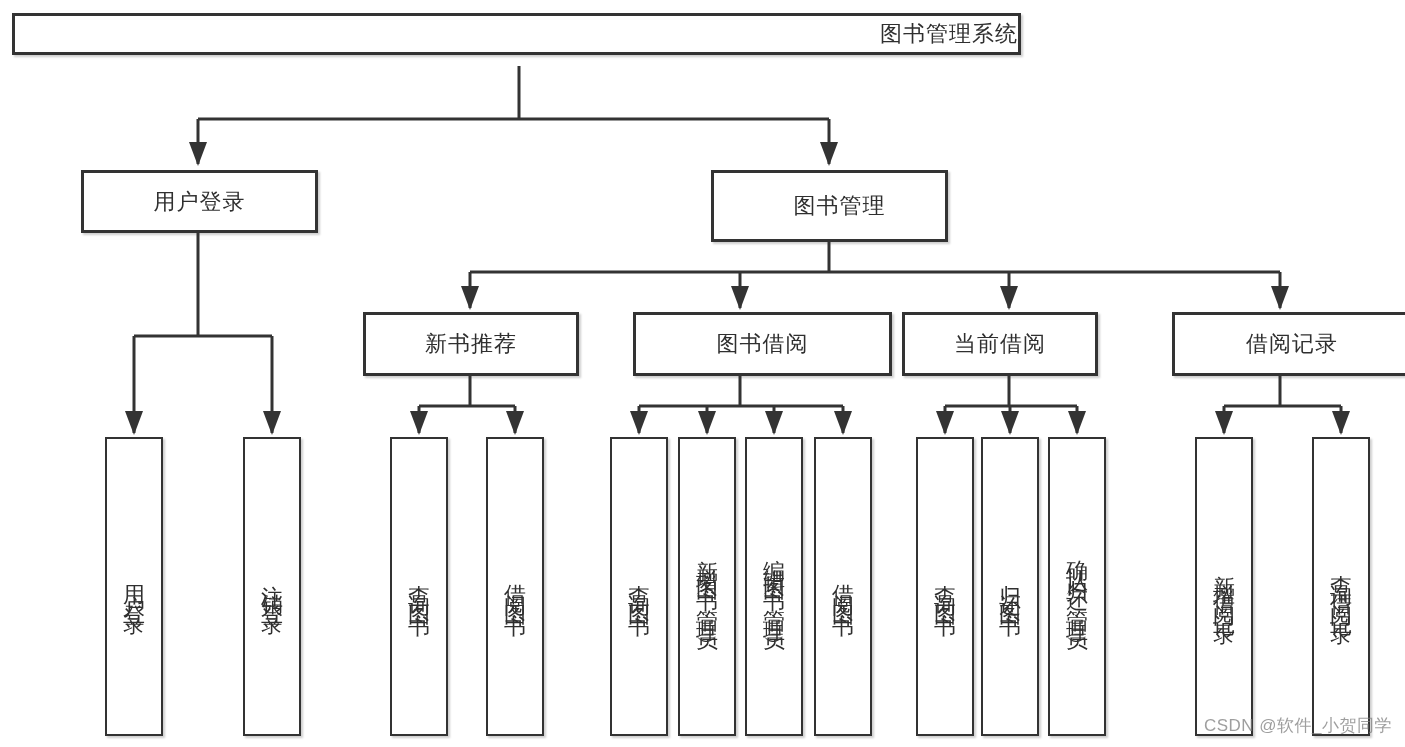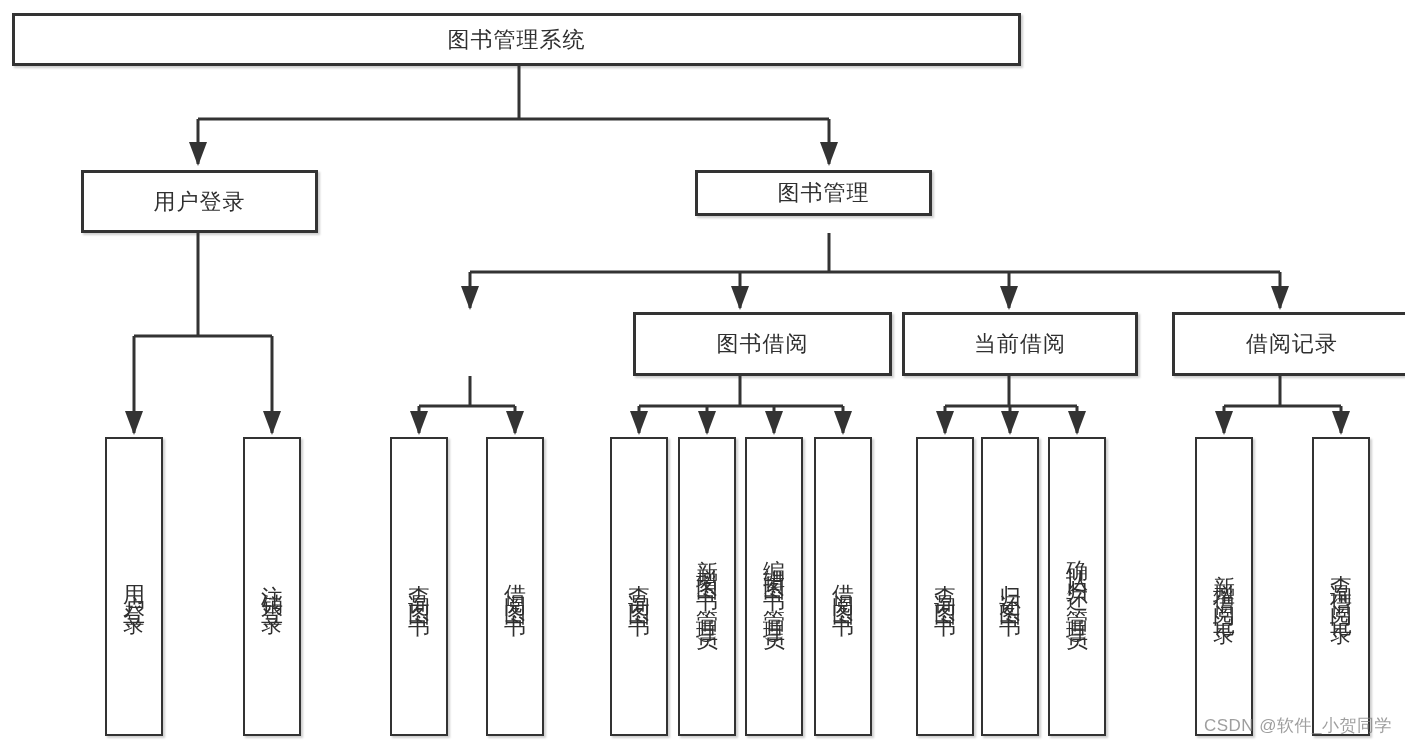--- a/index.html
+++ b/index.html
@@ -34,28 +34,28 @@
     white-space: nowrap;
   }
   .vnode .lbl {
     writing-mode: vertical-rl;
     font-size: 22px;
     letter-spacing: 10px;
     line-height: 1;
     white-space: nowrap;
   }
   
-  .n-root   { left: 12px;   top: 13px;  width: 1009px; height: 53px; border-width: 3px; }
+  .n-root   { left: 12px;   top: 13px;  width: 1009px; height: 42px; border-width: 3px; justify-content: flex-end; }
   
   .n-userlogin { left: 81px;  top: 170px; width: 237px; height: 63px; border-width: 3px; }
-  .n-bookmgmt  { left: 695px; top: 170px; width: 237px; height: 46px; border-width: 3px; padding-left: 20px; }
+  .n-bookmgmt  { left: 711px; top: 170px; width: 237px; height: 72px; border-width: 3px; padding-left: 20px; }
   
   .n-newrec  { left: 363px;  top: 312px; width: 216px; height: 64px; border-width: 3px; }
   .n-borrow  { left: 633px;  top: 312px; width: 259px; height: 64px; border-width: 3px; }
-  .n-current { left: 902px;  top: 312px; width: 236px; height: 64px; border-width: 3px; }
+  .n-current { left: 902px;  top: 312px; width: 196px; height: 64px; border-width: 3px; }
   .n-records { left: 1172px; top: 312px; width: 240px; height: 64px; border-width: 3px; }
   
   .leaf { top: 437px; width: 58px; height: 299px; }
   .n-a1 { left: 105px; }
   .n-a2 { left: 243px; }
   .n-b1 { left: 390px; }
   .n-b2 { left: 486px; }
   .n-c1 { left: 610px; }
   .n-c2 { left: 678px; }
   .n-c3 { left: 745px; }
@@ -120,20 +120,23 @@
     <span class="lbl">图书管理系统</span>
   </div>
 
   <div class="node hnode n-userlogin">
     <span class="lbl">用户登录</span>
   </div>
   <div class="node hnode n-bookmgmt">
     <span class="lbl">图书管理</span>
   </div>
 
+  <div class="node hnode n-newrec">
+    <span class="lbl">新书推荐</span>
+  </div>
   <div class="node hnode n-borrow">
     <span class="lbl">图书借阅</span>
   </div>
   <div class="node hnode n-current">
     <span class="lbl">当前借阅</span>
   </div>
   <div class="node hnode n-records">
     <span class="lbl">借阅记录</span>
   </div>
 

